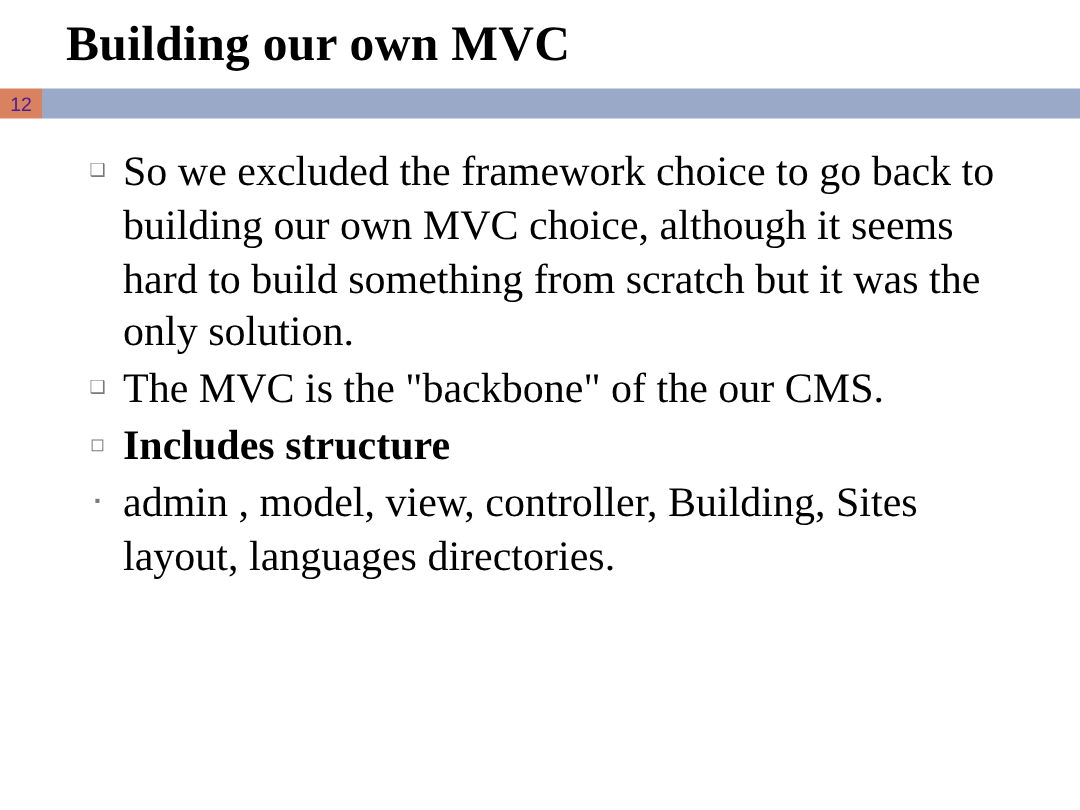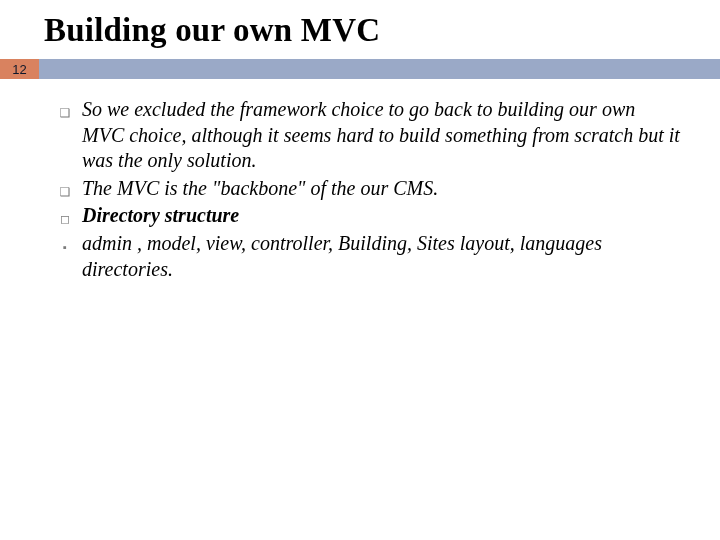--- a/index.html
+++ b/index.html
@@ -12,24 +12,24 @@
     letter-spacing: 0.2px;
   }
   .bar-row {
     display: flex;
     align-items: stretch;
     height: 20px;
     width: 100%;
   }
   .page-box {
     background: #d9825f;
-    color: #0f172a;
+    color: #4c1d95;
     font-size: 13px;
     font-family: Arial, sans-serif;
-    width: 39px;
+    width: 28px;
     display: flex;
     align-items: center;
     justify-content: center;
   }
   .bar {
     flex: 1;
     background: #9aa9c7;
   }
   .body {
     padding: 18px 40px 0 48px;
@@ -47,23 +47,22 @@
     flex: 0 0 34px;
     font-size: 12px;
     color: #7a7a7a;
     padding-top: 9px;
     text-align: center;
     font-family: Arial, sans-serif;
   }
   .bullet.solid { font-size: 11px; padding-top: 10px; }
   .text {
     flex: 1;
-    font-size: 20px;
+    font-size: 28px;
     line-height: 1.28;
-    font-style: italic;
   }
   .text.bold { font-weight: bold; }
 </style>
 </head>
 <body>
 
 <div class="slide">
   <div class="title">Building our own MVC</div>
   <div class="bar-row">
     <div class="page-box">12</div>
@@ -74,21 +73,21 @@
       <li>
         <span class="bullet">❑</span>
         <span class="text">So we excluded the framework choice to go back to building our own MVC choice, although it seems hard to build something from scratch but it was the only solution.</span>
       </li>
       <li>
         <span class="bullet">❑</span>
         <span class="text">The MVC is the "backbone" of the our CMS.</span>
       </li>
       <li>
         <span class="bullet">◻</span>
-        <span class="text bold">Directory structure</span>
+        <span class="text bold">Includes structure</span>
       </li>
       <li>
         <span class="bullet solid">▪</span>
         <span class="text">admin , model, view, controller, Building, Sites layout, languages directories.</span>
       </li>
     </ul>
   </div>
 </div>
 
 </body></html>

